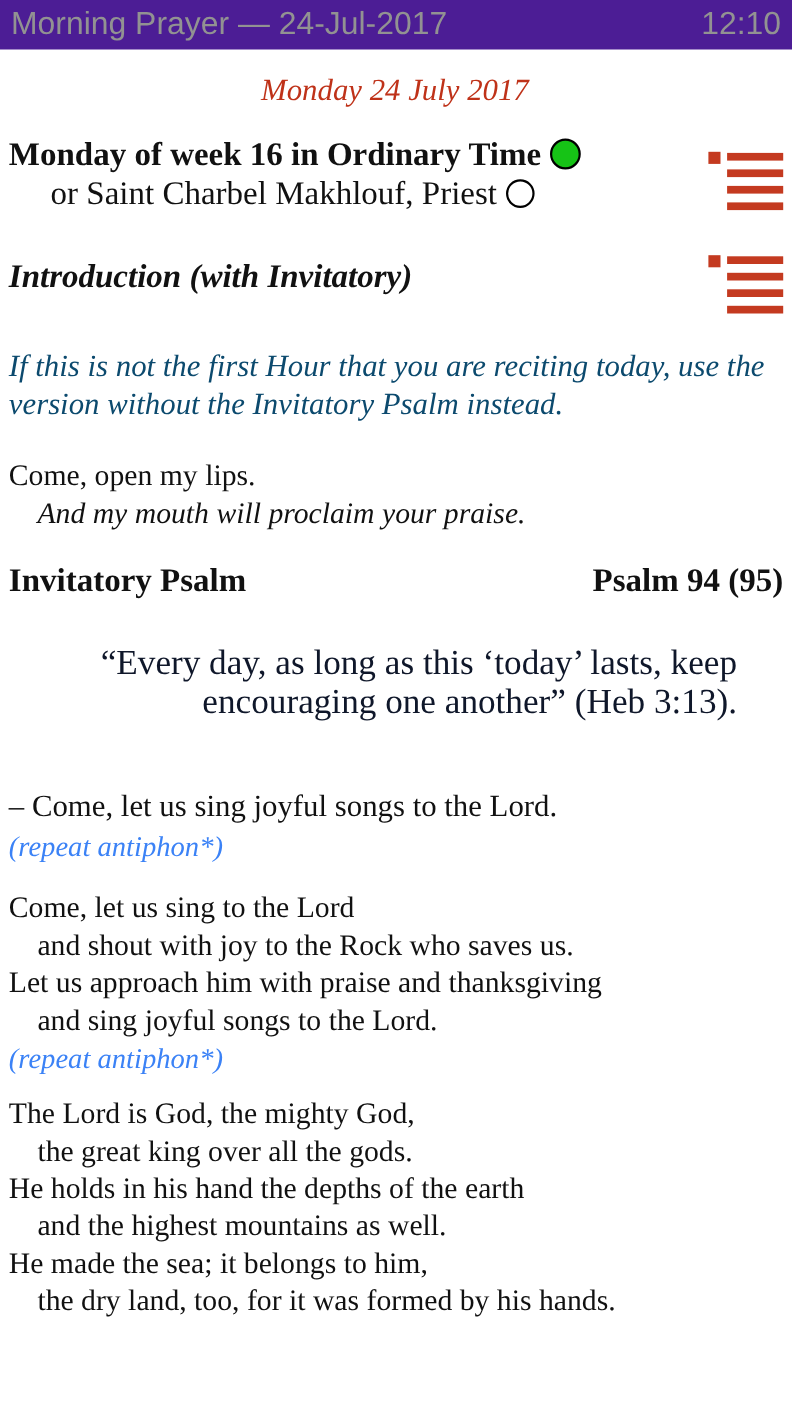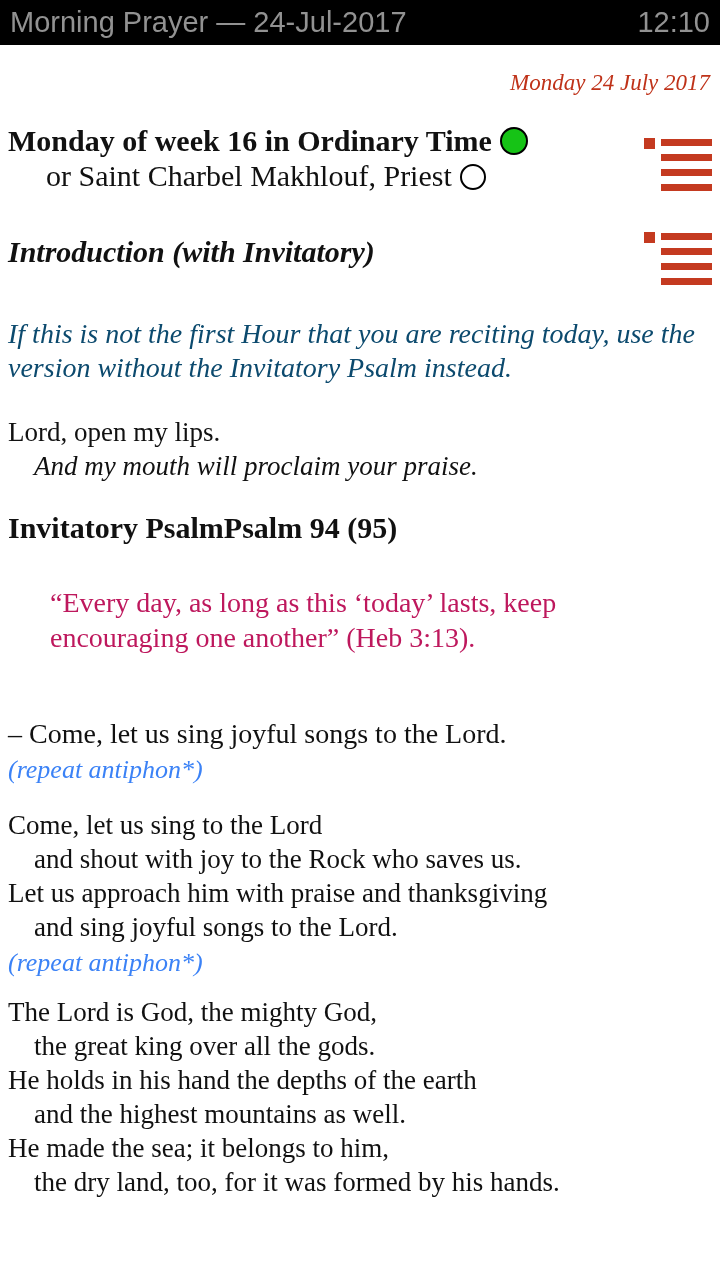--- a/index.html
+++ b/index.html
@@ -1,32 +1,32 @@
 <!DOCTYPE html>
 <html><head>
 <meta charset="utf-8">
 <style>
   * { margin:0; padding:0; box-sizing:border-box; }
   html,body { width:720px; height:1280px; overflow:hidden; background:#ffffff; }
   body { font-family:"Liberation Serif", serif; color:#111111; }
 
   
   .status-bar {
-    height:45px; background:#000000; color:#929292;
+    height:45px; background:#4c1d95; color:#929292;
     display:flex; justify-content:space-between; align-items:center;
     padding:0 10px; font-family:"Liberation Sans", sans-serif;
     font-size:29px; line-height:45px;
   }
 
   
   .content { padding:0 8px; }
 
   .date-line {
-    margin-top:22px; text-align:right; font-style:italic;
-    color:#bf3219; font-size:23px; line-height:32px; padding-right:2px;
+    margin-top:22px; text-align:center; font-style:italic;
+    color:#bf3219; font-size:28px; line-height:32px; padding-right:2px;
   }
 
   .day-block { margin-top:24px; display:flex; align-items:flex-end; }
   .day-lines { flex:1 1 auto; min-width:0; }
   .day-primary { font-weight:bold; font-size:30px; line-height:35px; }
   .day-alt { font-size:30px; line-height:35px; padding-left:38px; }
   .dot {
     display:inline-block; border-radius:50%; vertical-align:-4px; margin-left:8px;
   }
   .dot-green { width:28px; height:28px; background:#16c316; border:2px solid #000; }
@@ -52,27 +52,27 @@
 
   .rubric {
     margin-top:30px; color:#0c4a6e; font-style:italic;
     font-size:28px; line-height:34px;
   }
 
   .versicle-block { margin-top:30px; font-size:27px; line-height:34px; }
   .response { font-style:italic; padding-left:26px; }
 
   .psalm-heading {
-    margin-top:28px; display:flex; justify-content:flex-start;
+    margin-top:28px; display:flex; justify-content:space-between;
     font-weight:bold; font-size:30px; line-height:34px;
   }
 
   .quote {
-    margin-top:40px; text-align:left; color:#be185d;
-    font-size:28px; line-height:35px; padding:0 42px;
+    margin-top:40px; text-align:right; color:#0f172a;
+    font-size:32px; line-height:35px; padding:0 42px;
   }
 
   .antiphon { margin-top:62px; font-size:28px; line-height:34px; }
   .repeat-note { margin-top:3px; color:#3b82f6; font-style:italic; font-size:26px; line-height:32px; }
 
   .stanza { margin-top:22px; font-size:27px; line-height:34px; }
   .stanza.second { margin-top:16px; }
   .verse-line { padding-left:46px; text-indent:-46px; }
   .verse-line.indented { margin-left:26px; }
 </style>
@@ -110,21 +110,21 @@
       <span class="bar"></span>
       <span class="bar"></span>
       <span class="bar"></span>
       <span class="bar"></span>
     </div>
   </div>
 
   <div class="rubric">If this is not the first Hour that you are reciting today, use the version without the Invitatory Psalm instead.</div>
 
   <div class="versicle-block">
-    <div>Lord, open my lips.</div>
+    <div>Come, open my lips.</div>
     <div class="response">And my mouth will proclaim your praise.</div>
   </div>
 
   <div class="psalm-heading">
     <span>Invitatory Psalm</span>
     <span>Psalm 94 (95)</span>
   </div>
 
   <div class="quote">“Every day, as long as this ‘today’ lasts, keep encouraging one another” (Heb 3:13).</div>
 

